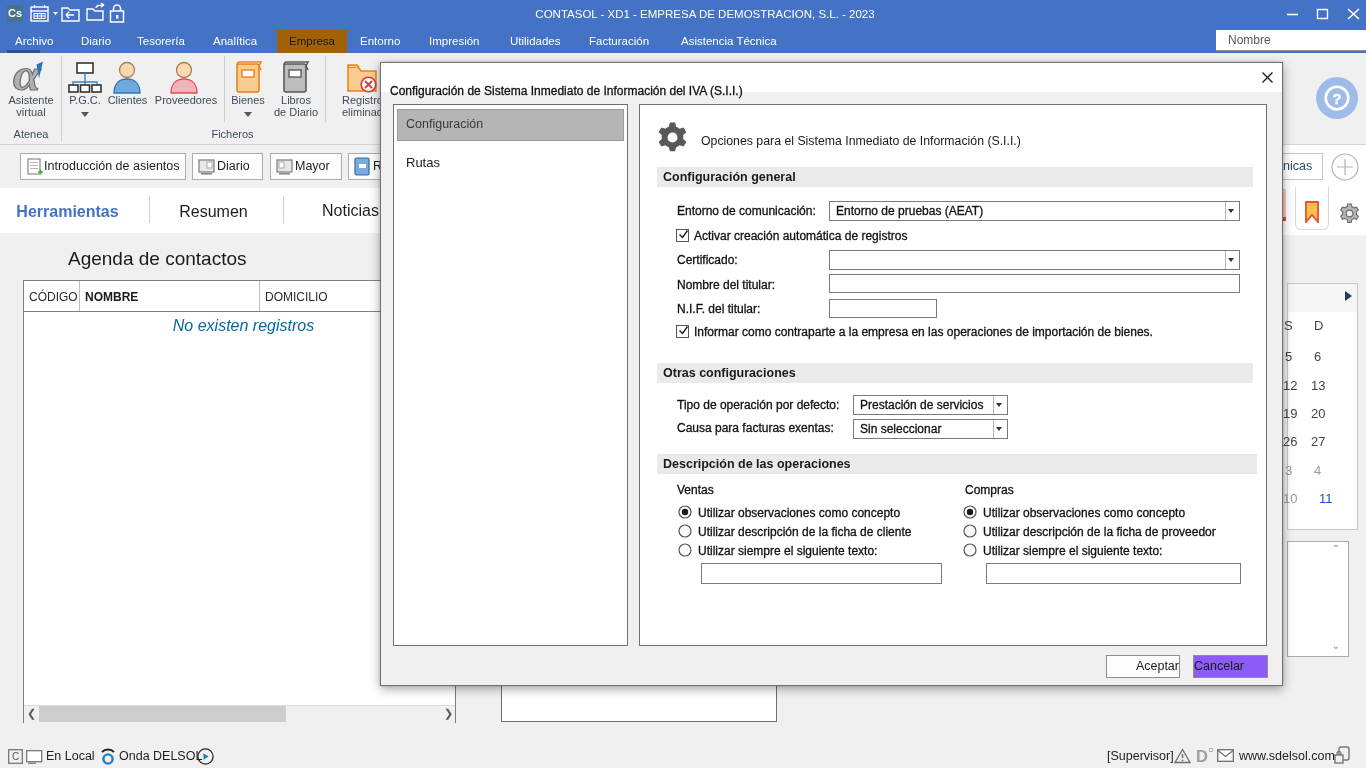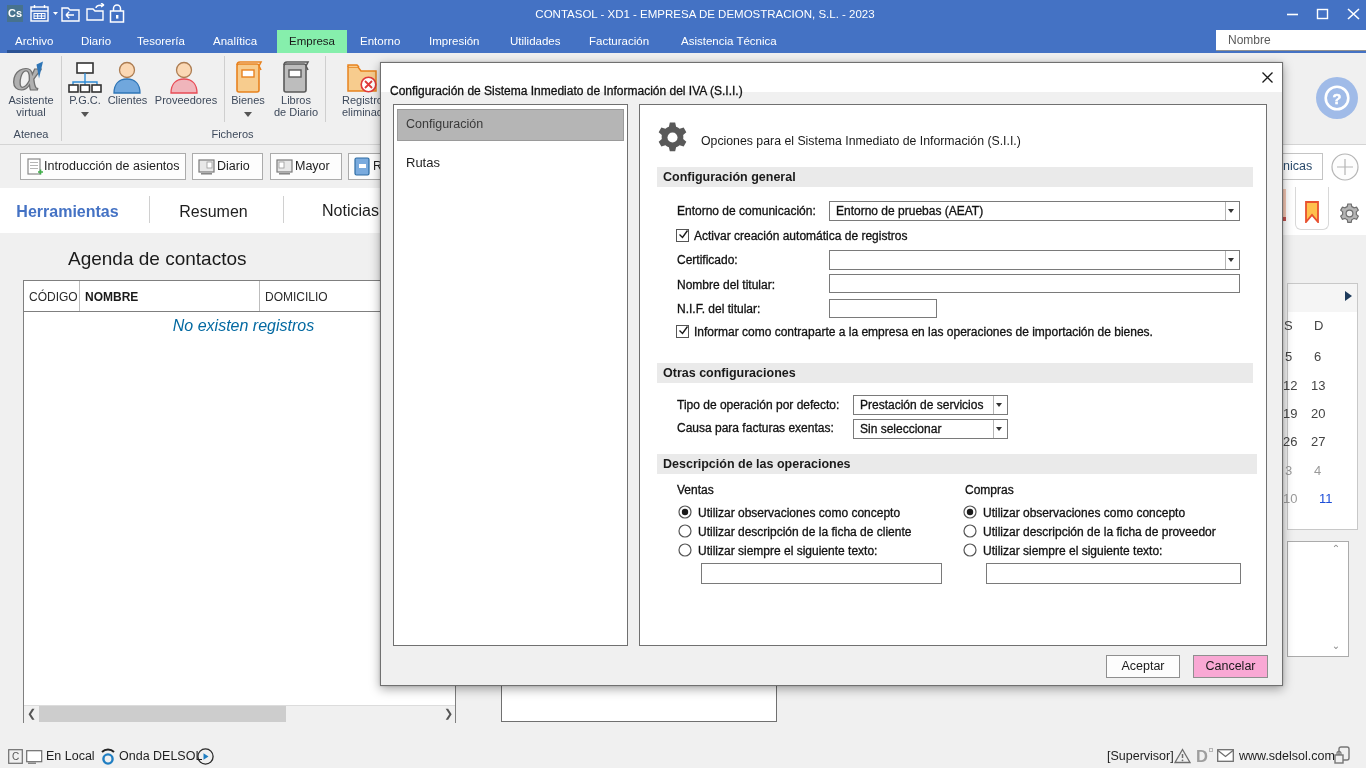--- a/index.html
+++ b/index.html
@@ -57,21 +57,21 @@
   <span class="abs" style="left:81px;">Diario</span>
   <span class="abs" style="left:137px;">Tesorería</span>
   <span class="abs" style="left:213px;">Analítica</span>
   <span class="abs" style="left:360px;">Entorno</span>
   <span class="abs" style="left:429px;">Impresión</span>
   <span class="abs" style="left:510px;">Utilidades</span>
   <span class="abs" style="left:589px;">Facturación</span>
   <span class="abs" style="left:681px;">Asistencia Técnica</span>
 </div>
 <div class="abs" style="left:7px;top:50px;width:33px;height:3px;background:#2a5294;"></div>
-<div class="abs" style="left:277px;top:30px;width:70px;height:23px;background:#86efac;color:#1a1a1a;font-size:11.5px;line-height:23px;text-align:center;">Empresa</div>
+<div class="abs" style="left:277px;top:30px;width:70px;height:23px;background:#a16207;color:#1a1a1a;font-size:11.5px;line-height:23px;text-align:center;">Empresa</div>
 
 <div class="abs" style="left:1216px;top:30px;width:150px;height:21px;background:#fff;border-bottom:1px solid #919191;color:#5a5a5a;font-size:12px;line-height:21px;padding-left:12px;box-sizing:border-box;">Nombre</div>
 
 <div class="abs" style="left:0;top:53px;width:1366px;height:91px;background:#f0f0f0;border-bottom:1px solid #d4d4d4;"></div>
 
 <svg class="abs" style="left:13px;top:58px;" width="36" height="36" viewBox="0 0 36 36">
   <text x="0" y="32" font-family="Liberation Serif,serif" font-size="46" font-style="italic" font-weight="bold" fill="#b0b0b0" stroke="#707070" stroke-width="1.2" transform="scale(1.08,1)">α</text>
   <path d="M23.5 6.5 L30 3.5 L26 20.5 Z" fill="#2e75b6"></path>
 </svg>
 <div class="abs lbl" style="left:0;top:94px;width:62px;text-align:center;">Asistente<br>virtual</div>
@@ -367,14 +367,14 @@
 <svg class="abs" style="left:963px;top:524px;" width="14" height="14" viewBox="0 0 14 14">
     <circle cx="7" cy="7" r="6" fill="#fff" stroke="#555" stroke-width="1.2"></circle>
   </svg>
 <div class="abs" style="left:983px;top:525px;font-size:12px;color:#111;-webkit-text-stroke:0.3px #111;">Utilizar descripción de la ficha de proveedor</div>
 <svg class="abs" style="left:963px;top:543px;" width="14" height="14" viewBox="0 0 14 14">
     <circle cx="7" cy="7" r="6" fill="#fff" stroke="#555" stroke-width="1.2"></circle>
   </svg>
 <div class="abs" style="left:983px;top:544px;font-size:12px;color:#111;-webkit-text-stroke:0.3px #111;">Utilizar siempre el siguiente texto:</div>
 <div class="abs" style="left:986px;top:563px;width:255px;height:21px;background:#fff;border:1px solid #7a7a7a;box-sizing:border-box;"></div>
 
-<div class="abs" style="left:1106px;top:655px;width:74px;height:23px;background:#fdfdfd;border:1px solid #8f8f8f;box-sizing:border-box;text-align:center;line-height:21px;font-size:12.5px;color:#1a1a1a;">Aceptar</div>
-<div class="abs" style="left:1193px;top:655px;width:75px;height:23px;background:#f9a8d4;border:1px solid #8f8f8f;box-sizing:border-box;text-align:center;line-height:21px;font-size:12.5px;color:#1a1a1a;">Cancelar</div>
+<div class="abs" style="left:1106px;top:655px;width:74px;height:23px;background:#fdfdfd;border:1px solid #8f8f8f;box-sizing:border-box;text-align:right;line-height:21px;font-size:12.5px;color:#1a1a1a;">Aceptar</div>
+<div class="abs" style="left:1193px;top:655px;width:75px;height:23px;background:#8b5cf6;border:1px solid #8f8f8f;box-sizing:border-box;text-align:left;line-height:21px;font-size:12.5px;color:#1a1a1a;">Cancelar</div>
 
 </body></html>

